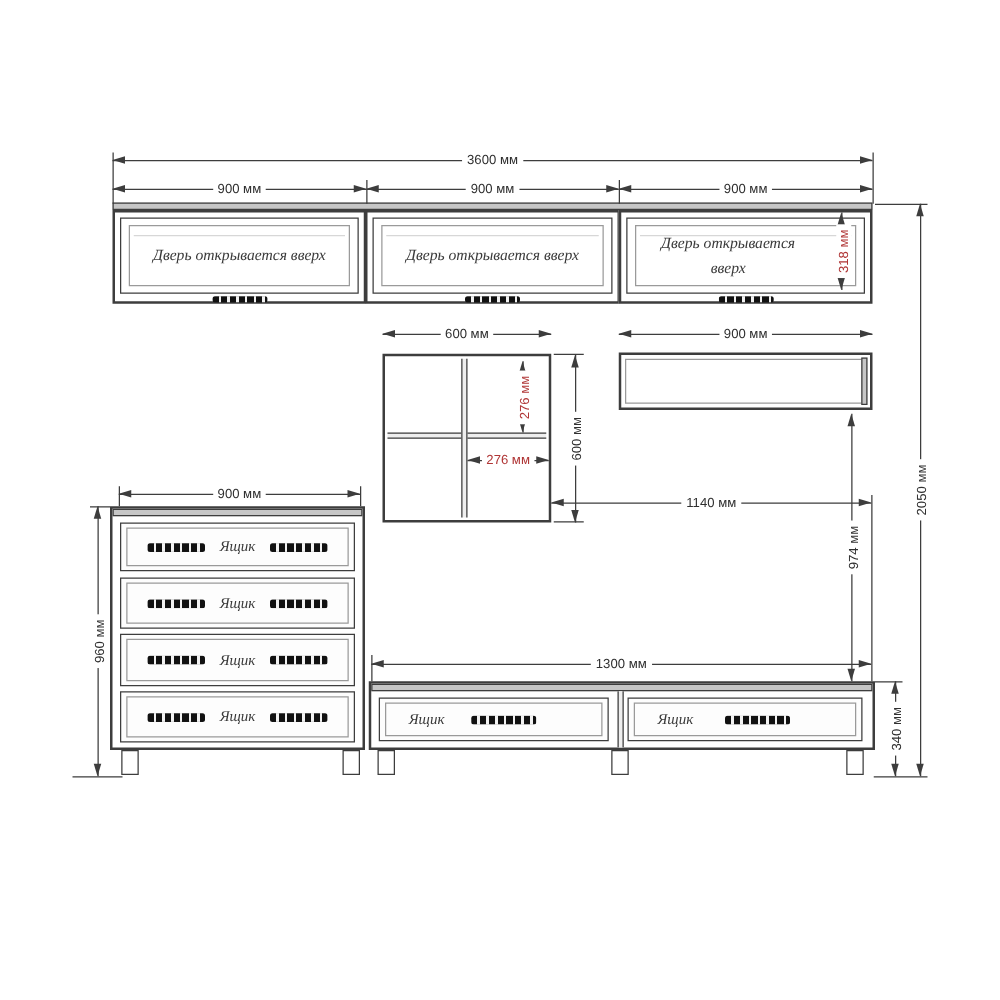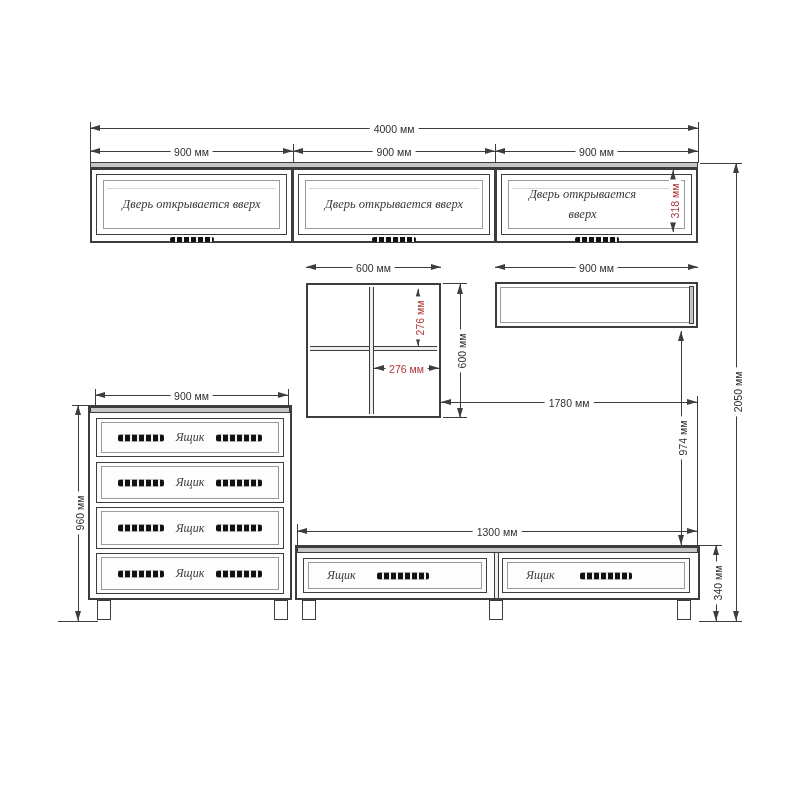--- a/index.html
+++ b/index.html
@@ -168,21 +168,21 @@
   <div class="tick h" style="left:72px;top:405px;width:16px;"></div>
   <div class="tick h" style="left:58px;top:621px;width:40px;"></div>
   <div class="tick v" style="left:297px;top:524px;height:21px;"></div>
   <div class="tick h" style="left:700px;top:545px;width:22px;"></div>
   <div class="tick h" style="left:443px;top:283px;width:24px;"></div>
   <div class="tick h" style="left:443px;top:417px;width:24px;"></div>
 
   <div class="dimh" style="left:90px;top:128px;width:608px;">
     <i class="aL"></i>
       <i class="aR"></i>
-    <span class="lbl">4000 мм</span>
+    <span class="lbl">3600 мм</span>
   </div>
   <div class="dimh" style="left:90px;top:151px;width:203px;">
     <i class="aL"></i>
       <i class="aR"></i>
     <span class="lbl">900 мм</span>
   </div>
   <div class="dimh" style="left:293px;top:151px;width:202px;">
     <i class="aL"></i>
       <i class="aR"></i>
     <span class="lbl">900 мм</span>
@@ -203,21 +203,21 @@
     <span class="lbl">900 мм</span>
   </div>
   <div class="dimh" style="left:374px;top:368px;width:65px;">
     <i class="aL"></i>
       <i class="aR"></i>
     <span class="lbl red">276 мм</span>
   </div>
   <div class="dimh" style="left:441px;top:402px;width:256px;">
     <i class="aL"></i>
       <i class="aR"></i>
-    <span class="lbl">1780 мм</span>
+    <span class="lbl">1140 мм</span>
   </div>
   <div class="dimh" style="left:95px;top:395px;width:193px;">
     <i class="aL"></i>
       <i class="aR"></i>
     <span class="lbl">900 мм</span>
   </div>
   <div class="dimh" style="left:297px;top:531px;width:400px;">
     <i class="aL"></i>
       <i class="aR"></i>
     <span class="lbl">1300 мм</span>

